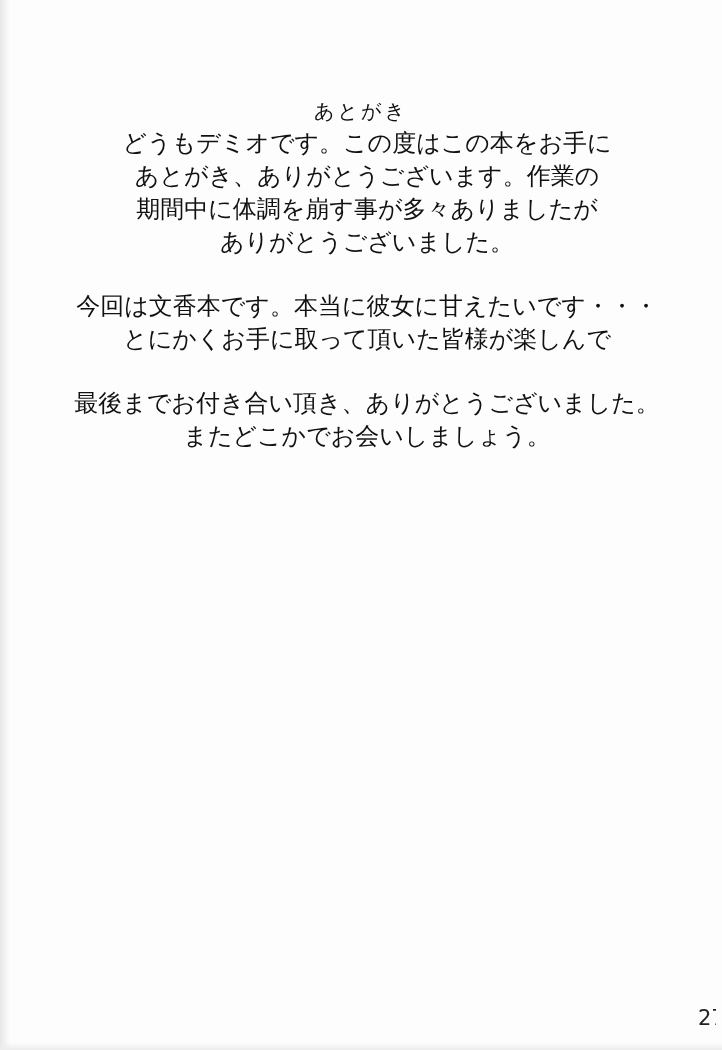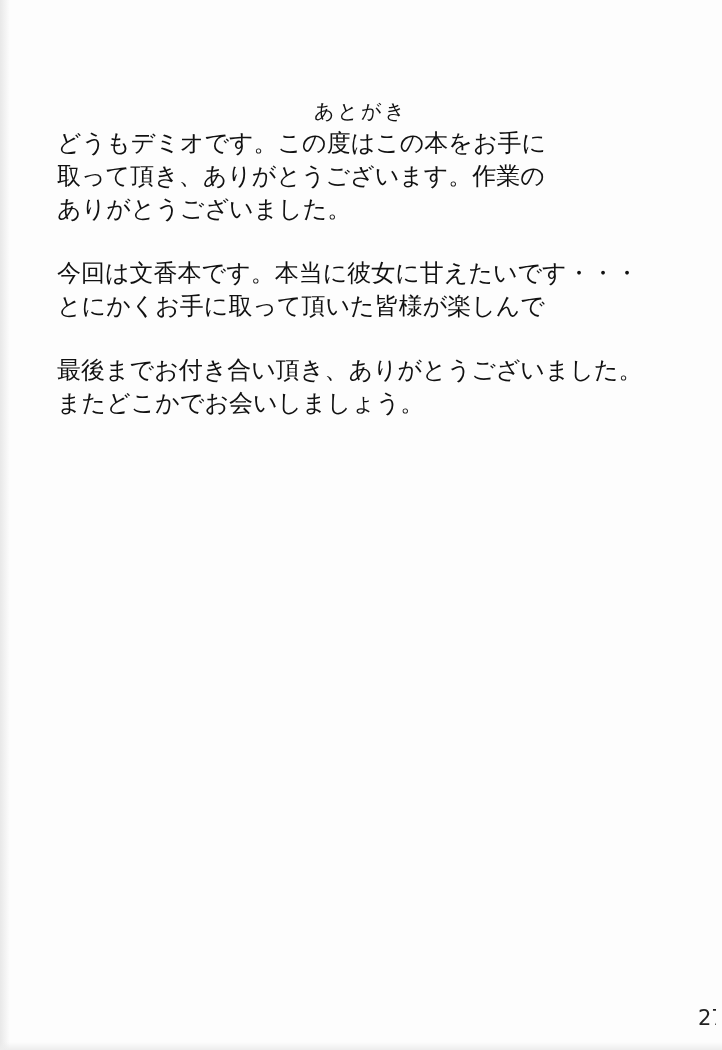--- a/index.html
+++ b/index.html
@@ -62,20 +62,21 @@
 
   .para {
     margin: 0 0 31px 0;
   }
   .para:last-child {
     margin-bottom: 8px;
   }
   .line {
     display: block;
     white-space: pre;
+    text-align: center;
   }
 
   .page-number {
     position: absolute;
     right: 6px;
     bottom: 20px;
     font-size: 21px;
     color: #222;
     letter-spacing: 0px;
     overflow: hidden;
@@ -90,21 +91,22 @@
 <div class="page">
   <div class="edge-left"></div>
   <div class="edge-bottom"></div>
 
   <div class="afterword-title">あとがき</div>
 
   <div class="body-text">
 
     <p class="para">
       <span class="line">どうもデミオです。この度はこの本をお手に</span>
-      <span class="line">取って頂き、ありがとうございます。作業の</span>
+      <span class="line">あとがき、ありがとうございます。作業の</span>
+      <span class="line">期間中に体調を崩す事が多々ありましたが</span>
       <span class="line">ありがとうございました。</span>
     </p>
 
     <p class="para">
       <span class="line">今回は文香本です。本当に彼女に甘えたいです・・・</span>
       <span class="line">とにかくお手に取って頂いた皆様が楽しんで</span>
     </p>
 
     <p class="para">
       <span class="line">最後までお付き合い頂き、ありがとうございました。</span>

